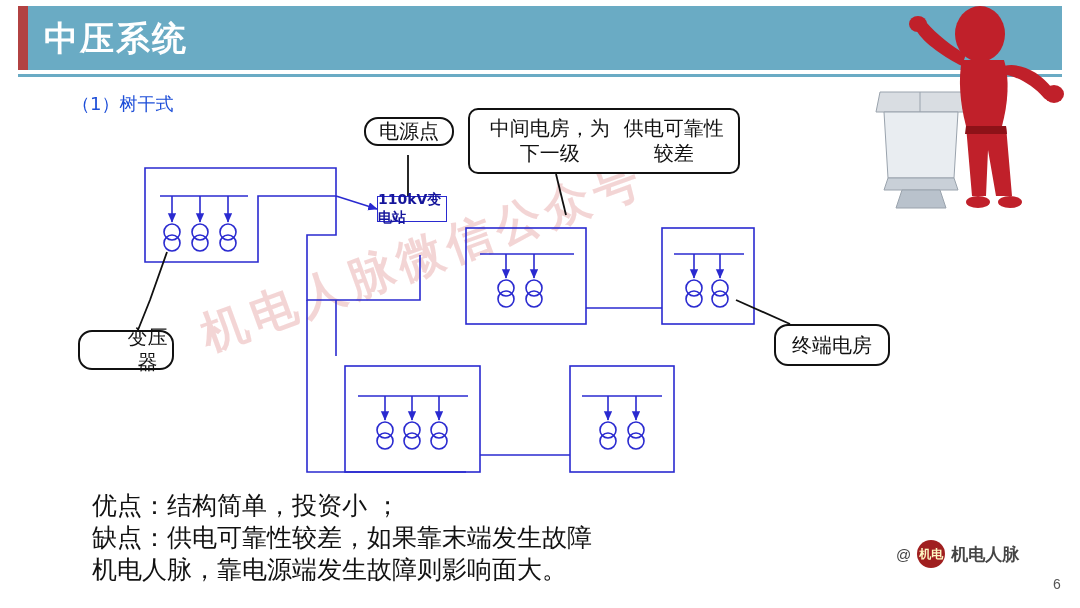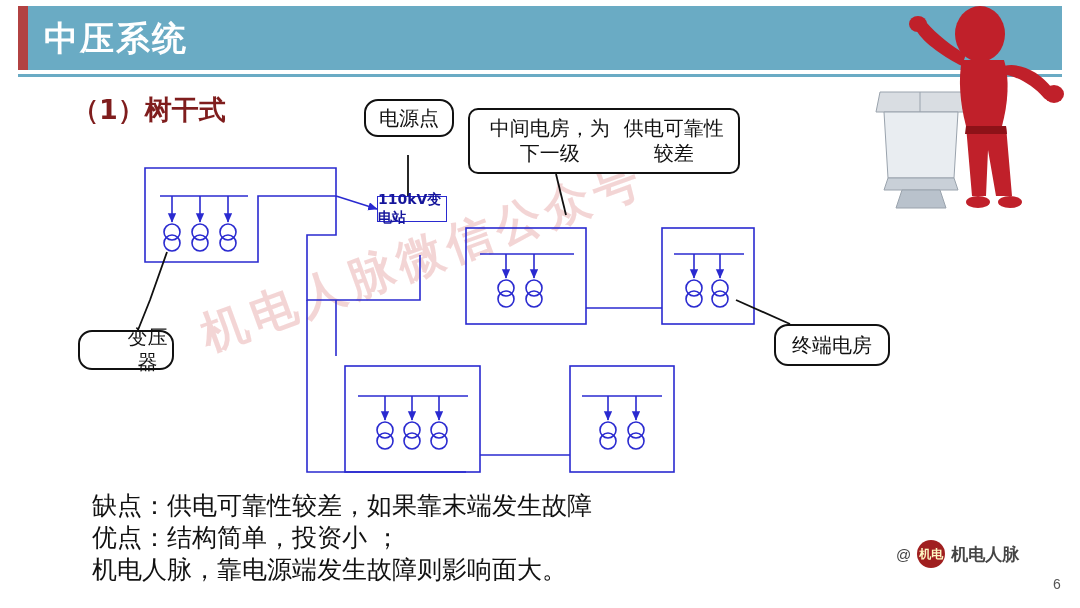--- a/index.html
+++ b/index.html
@@ -30,21 +30,21 @@
     font-family:Liberation Mono, monospace;
   }
   #header-underline{
     position:absolute;left:18px;top:74px;width:1044px;height:3px;
     background:#6aabc4;
   }
 
   
   #section-title{
     position:absolute;left:72px;top:92px;
-    font-size:27px;font-weight:bold;color:#7f1d1d;
+    font-size:18px;font-weight:normal;color:#1d4ed8;
     font-family:"DejaVu Sans","Liberation Sans",sans-serif;
   }
 
   
   #watermark{
     position:absolute;left:215px;top:205px;
     width:560px;height:230px;
     transform:rotate(-20deg);
     color:#f0c8c8;
     font-size:46px;font-weight:bold;
@@ -65,21 +65,21 @@
     background:#ffffff;
     border-radius:14px;
     font-size:20px;
     color:#111111;
     font-family:"DejaVu Sans","Liberation Sans",sans-serif;
     display:flex;align-items:center;justify-content:center;
     text-align:center;
     line-height:1.25;
     box-sizing:border-box;
   }
-  #callout-source{left:364px;top:99px;width:90px;height:38px;}
+  #callout-source{left:364px;top:117px;width:90px;height:29px;}
   #callout-mid{left:468px;top:108px;width:272px;height:66px;padding:4px 10px;border-radius:10px;}
   #callout-transformer{left:78px;top:330px;width:96px;height:40px;padding-left:43px;}
   #callout-terminal{left:774px;top:324px;width:116px;height:42px;}
 
   
   #src-box{
     position:absolute;left:377px;top:196px;width:70px;height:26px;
     border:1px solid #2a2ad0;
     box-sizing:border-box;
     color:#15159b;font-size:14px;font-weight:bold;
@@ -251,22 +251,22 @@
 <div class="callout" id="callout-source">电源点</div>
 <div class="callout" id="callout-mid">
   <span>中间电房，为下一级</span>
     <br>
   <span>供电可靠性较差</span>
 </div>
 <div class="callout" id="callout-transformer">变压器</div>
 <div class="callout" id="callout-terminal">终端电房</div>
 
 <div id="bottom-text">
+  <div>优点：结构简单，投资小 ；</div>
   <div>缺点：供电可靠性较差，如果靠末端发生故障</div>
-  <div>优点：结构简单，投资小 ；</div>
   <div>机电人脉，靠电源端发生故障则影响面大。</div>
 </div>
 
 <div id="page-number">6</div>
 
 <div id="logo">
   <span id="logo-at">@</span>
   <span id="logo-circle">机电</span>
   <span id="logo-text">机电人脉</span>
 </div>

